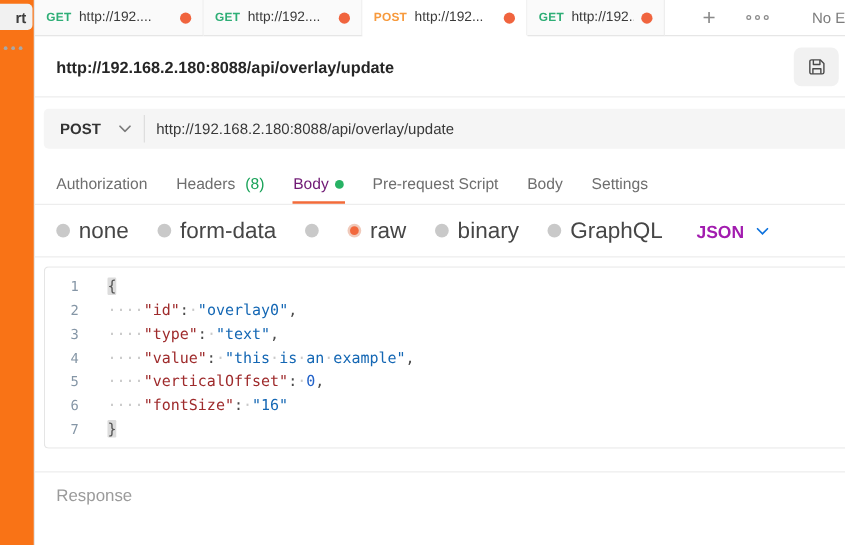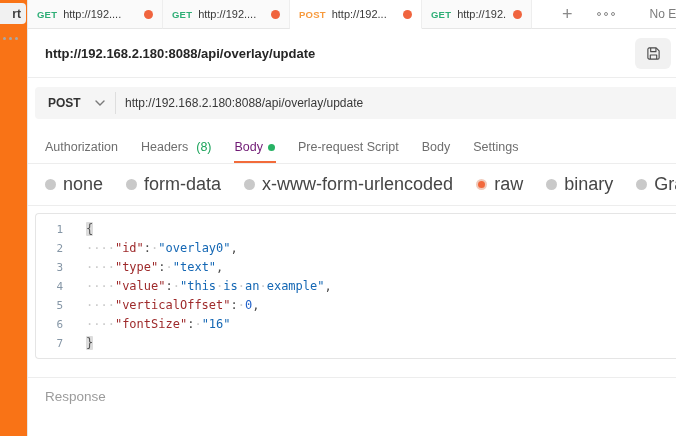--- a/index.html
+++ b/index.html
@@ -178,21 +178,20 @@
 
     <div class="bodytypes">
       <div id="btypes-holder" style="display:contents"><label class="btype">
             <span class="radio"></span>
             <span>none</span>
           </label><label class="btype">
             <span class="radio"></span>
             <span>form-data</span>
           </label><label class="btype">
             <span class="radio"></span>
-            <span>x-www-form-urlencoded</span>
           </label><label class="btype selected">
             <span class="radio sel">
               <i></i>
             </span>
             <span>raw</span>
           </label><label class="btype">
             <span class="radio"></span>
             <span>binary</span>
           </label><label class="btype">
             <span class="radio"></span>

